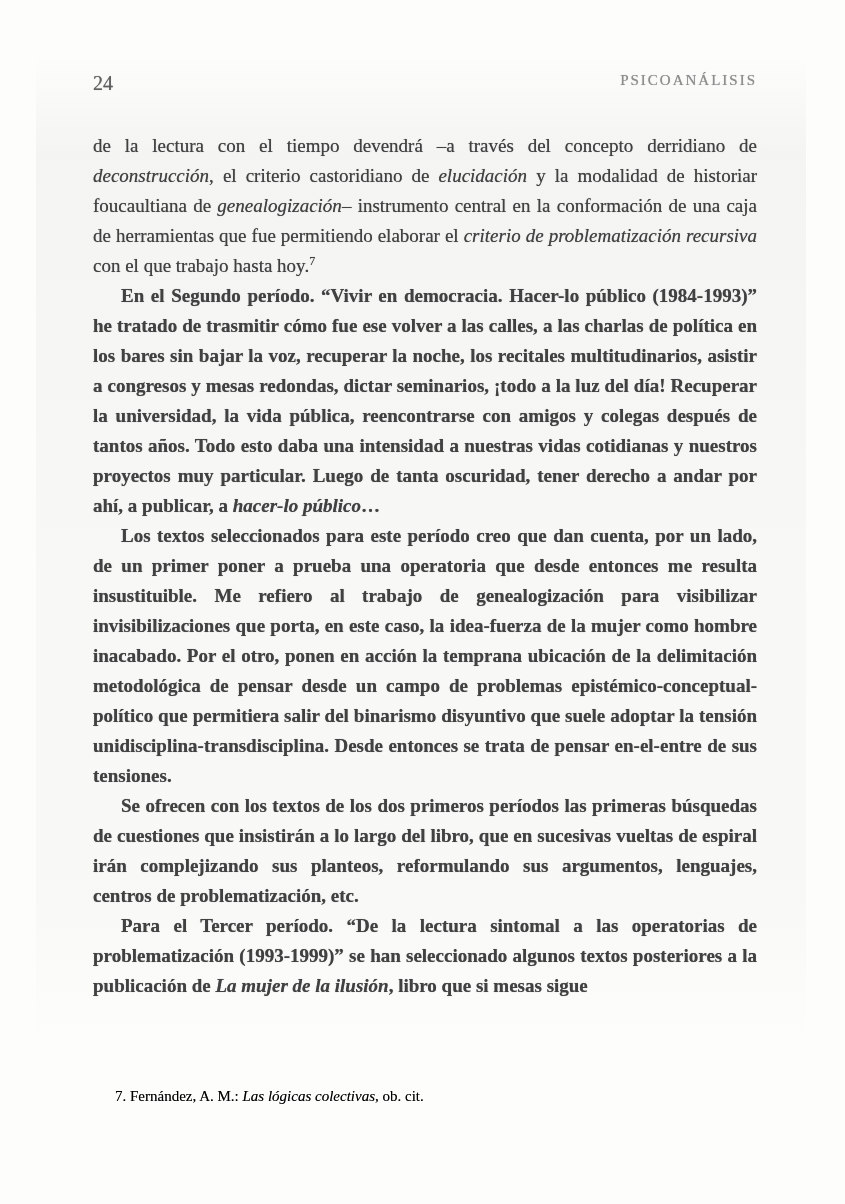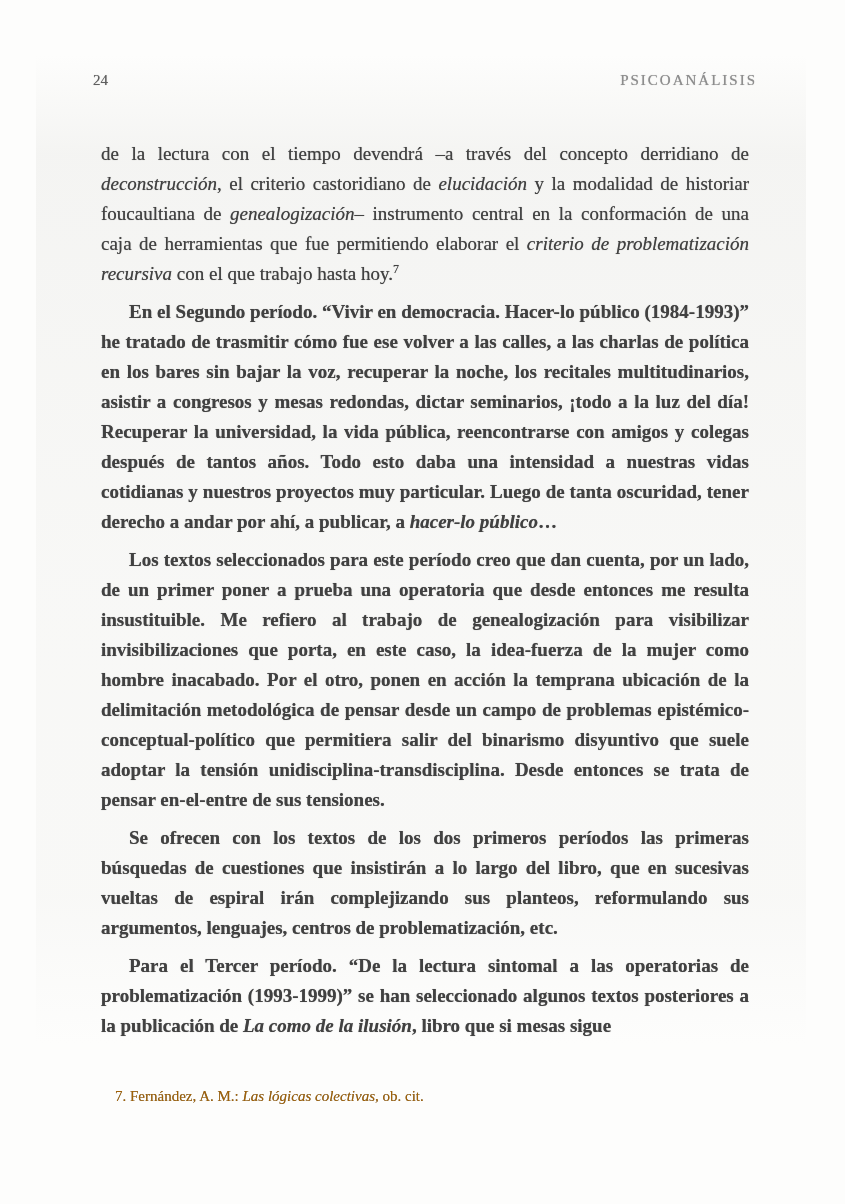--- a/index.html
+++ b/index.html
@@ -34,21 +34,21 @@
     position: absolute;
     top: 72px;
     left: 93px;
     width: 664px;
     height: 24px;
   }
   .page-number {
     position: absolute;
     left: 0;
     top: 0;
-    font-size: 15px;
+    font-size: 20px;
     color: #5f5f5f;
     text-shadow: 0 0 0.7px rgba(90,90,90,0.7);
   }
   .header-title {
     position: absolute;
     left: 0;
     right: 0;
     top: 0;
     text-align: right;
     font-size: 15px;
@@ -61,58 +61,58 @@
     top: 131px;
     left: 93px;
     width: 664px;
     color: #414141;
     font-size: 19px;
     line-height: 30px;
     text-align: justify;
     text-shadow: 0 0 0.7px rgba(70,70,70,0.75);
   }
   .body-text p.para {
-    margin: 8px;
+    margin: 0;
   }
   .body-text p.para.indent {
     text-indent: 28px;
     font-weight: bold;
   }
   .body-text em, .footnote em {
     font-style: italic;
   }
   .body-text sup {
     font-size: 12px;
     line-height: 0;
     vertical-align: super;
   }
   .footnote {
     position: absolute;
     top: 1086px;
     left: 115px;
     width: 620px;
     font-size: 15px;
     line-height: 20px;
-    color: #a16207;
+    color: #000000;
     text-shadow: 0 0 0.6px rgba(70,70,70,0.7);
   }
 </style>
 </head>
 <body>
 
 <div class="page">
   <div class="scan-tint"></div>
 
   <div class="running-head">
     <span class="page-number">24</span>
     <span class="header-title">PSICOANÁLISIS</span>
   </div>
 
   <div class="body-text" id="body-text">
       <p class="para"><span>de la lectura con el tiempo devendrá –a través del concepto derridiano de </span><em>deconstrucción</em><span>, el criterio castoridiano de </span><em>elucidación</em><span> y la modalidad de historiar foucaultiana de </span><em>genealogización</em><span>– instrumento central en la conformación de una caja de herramientas que fue permitiendo elaborar el </span><em>criterio de problematización recursiva</em><span> con el que trabajo hasta hoy.</span><sup>7</sup></p>
       <p class="para indent"><span>En el Segundo período. “Vivir en democracia. Hacer-lo público (1984-1993)” he tratado de trasmitir cómo fue ese volver a las calles, a las charlas de política en los bares sin bajar la voz, recuperar la noche, los recitales multitudinarios, asistir a congresos y mesas redondas, dictar seminarios, ¡todo a la luz del día! Recuperar la universidad, la vida pública, reencontrarse con amigos y colegas después de tantos años. Todo esto daba una intensidad a nuestras vidas cotidianas y nuestros proyectos muy particular. Luego de tanta oscuridad, tener derecho a andar por ahí, a publicar, a </span><em>hacer-lo público</em><span>…</span></p>
       <p class="para indent"><span>Los textos seleccionados para este período creo que dan cuenta, por un lado, de un primer poner a prueba una operatoria que desde entonces me resulta insustituible. Me refiero al trabajo de genealogización para visibilizar invisibilizaciones que porta, en este caso, la idea-fuerza de la mujer como hombre inacabado. Por el otro, ponen en acción la temprana ubicación de la delimitación metodológica de pensar desde un campo de problemas epistémico-conceptual-político que permitiera salir del binarismo disyuntivo que suele adoptar la tensión unidisciplina-transdisciplina. Desde entonces se trata de pensar en-el-entre de sus tensiones.</span></p>
       <p class="para indent"><span>Se ofrecen con los textos de los dos primeros períodos las primeras búsquedas de cuestiones que insistirán a lo largo del libro, que en sucesivas vueltas de espiral irán complejizando sus planteos, reformulando sus argumentos, lenguajes, centros de problematización, etc.</span></p>
-      <p class="para indent"><span>Para el Tercer período. “De la lectura sintomal a las operatorias de problematización (1993-1999)” se han seleccionado algunos textos posteriores a la publicación de </span><em>La como de la ilusión</em><span>, libro que si mesas sigue</span></p>
+      <p class="para indent"><span>Para el Tercer período. “De la lectura sintomal a las operatorias de problematización (1993-1999)” se han seleccionado algunos textos posteriores a la publicación de </span><em>La mujer de la ilusión</em><span>, libro que si mesas sigue</span></p>
     </div>
 
   <div class="footnote" id="footnote"><span>7. Fernández, A. M.: </span><em>Las lógicas colectivas</em><span>, ob. cit.</span></div>
 </div>
 
 </body></html>

